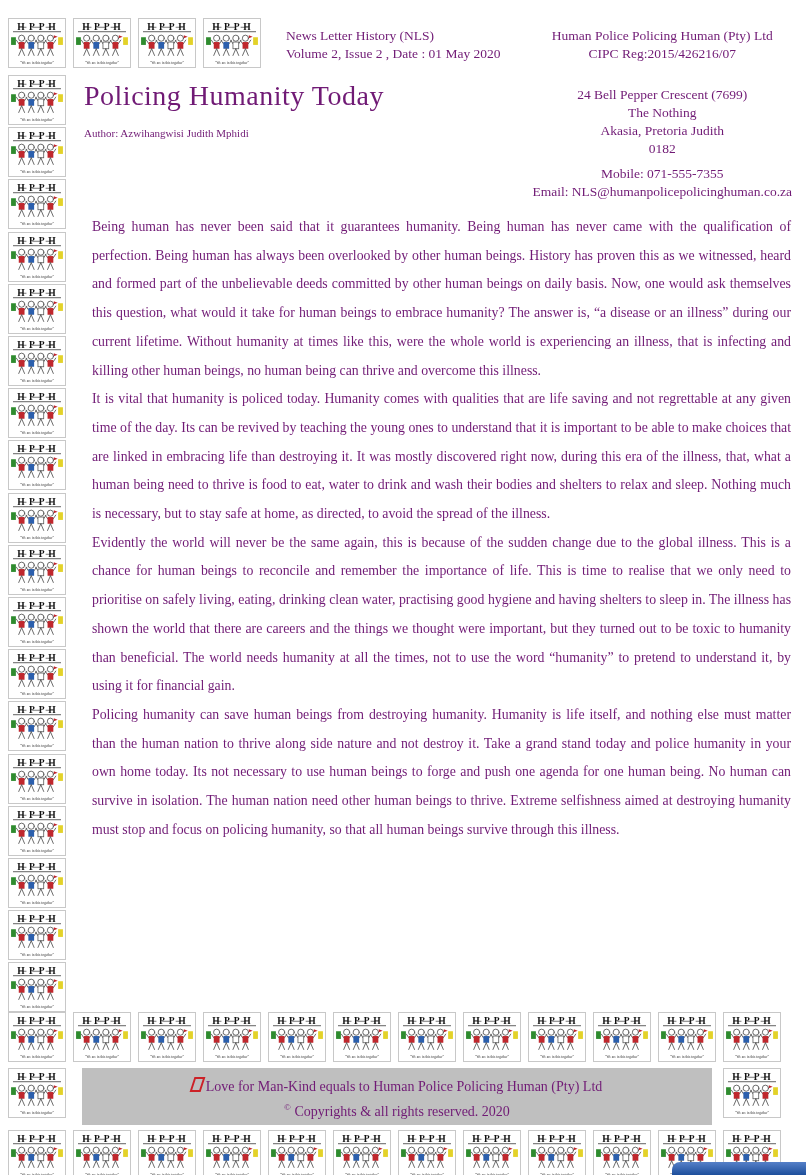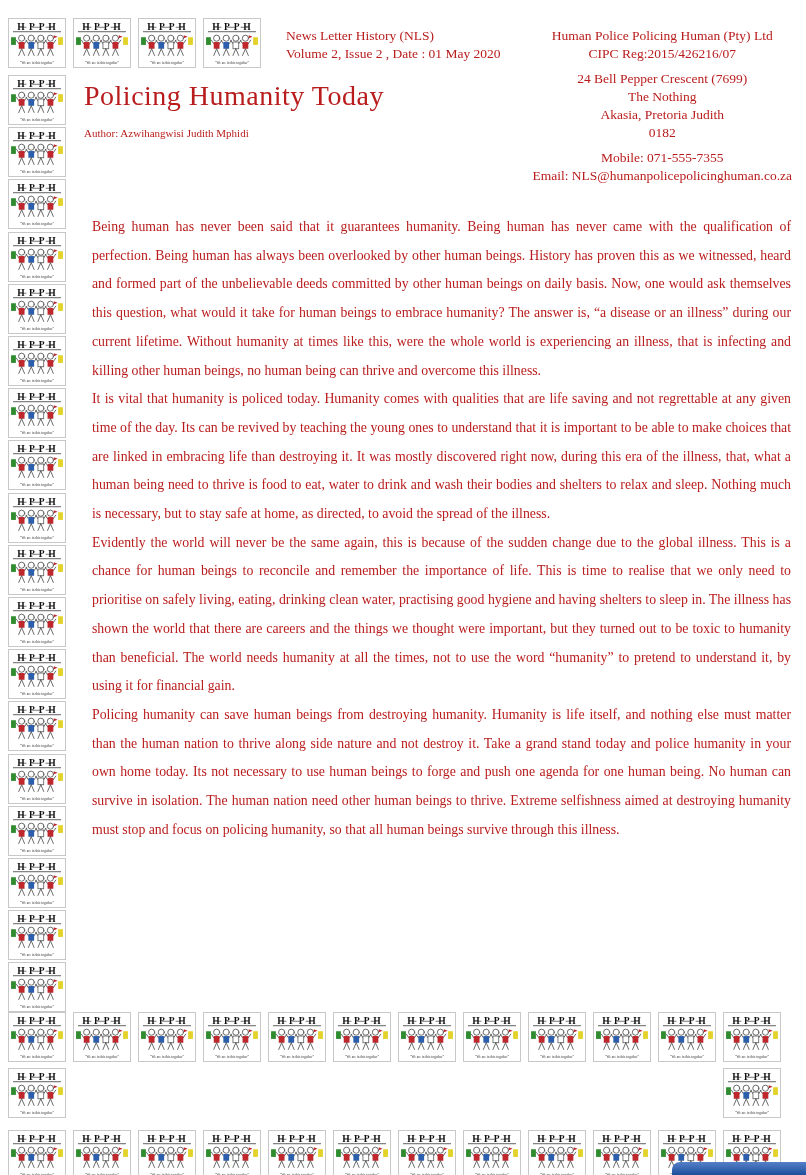--- a/index.html
+++ b/index.html
@@ -2,42 +2,42 @@
 <html><head>
 <meta charset="utf-8">
 <style>
   html,body{margin:0;padding:0;background:#e9e9e9;}
   .page{
     position:relative;
     width:806px;height:1175px;
     background:#ffffff;
     overflow:hidden;
     font-family:"Liberation Serif","DejaVu Serif",serif;
-    color:#b91c1c;
+    color:#701a75;
   }
   
   .tile{
     position:absolute;
     width:58px;height:50px;
     background:#ffffff;
     border:1px solid #c8c8c8;
     box-sizing:border-box;
     overflow:hidden;
   }
   .tile svg{display:block;width:100%;height:100%;}
   
   .nls-block{
     position:absolute;left:286px;top:27px;
     font-size:13.5px;line-height:18px;white-space:nowrap;
   }
   .company-block{
     position:absolute;right:14px;top:27px;
     text-align:center;font-size:13.5px;line-height:18px;white-space:nowrap;
   }
-  .company-address{margin-top:7px;}
+  .company-address{margin-top:23px;}
   .company-contact{margin-top:7px;font-family:Liberation Serif, serif;}
   .doc-title{
     position:absolute;left:84px;top:80px;
     font-size:28px;font-weight:normal;letter-spacing:0.5px;
     white-space:nowrap;
   }
   .doc-author{
     position:absolute;left:84px;top:127px;
     font-size:11px;white-space:nowrap;
   }
@@ -2406,16 +2406,24 @@
   <div class="doc-title">Policing Humanity Today</div>
   <div class="doc-author">Author: Azwihangwisi Judith Mphidi</div>
 
   <div class="article">
     <p>Being human has never been said that it guarantees humanity.  Being human has never came with the qualification of perfection.  Being human has always been overlooked by other human beings.  History has proven this as we witnessed, heard and formed part of the unbelievable deeds committed by other human beings on daily basis.  Now, one would ask themselves this question, what would it take for human beings to embrace humanity? The answer is, “a disease or an illness” during our current lifetime.  Without humanity at times like this, were the whole world is experiencing an illness, that is infecting and killing other human beings, no human being can thrive and overcome this illness.</p>
     <p>It is vital that humanity is policed today.  Humanity comes with qualities that are life saving and not regrettable at any given time of the day.  Its can be revived by teaching the young ones to understand that it is important to be able to make choices that are linked in embracing life than destroying it.  It was mostly discovered right now, during this era of the illness, that, what a human being need to thrive is food to eat, water to drink and wash their bodies and shelters to relax and sleep.  Nothing much is necessary, but to stay safe at home, as directed, to avoid the spread of the illness.</p>
     <p>Evidently the world will never be the same again, this is because of the sudden change due to the global illness. This is a chance for human beings to reconcile and remember the importance of life. This is time to realise that we only need to prioritise on safely living, eating, drinking clean water, practising good hygiene and having shelters to sleep in.  The illness has shown the world that there are careers and the things we thought were important, but they turned out to be toxic to humanity than beneficial.  The world needs humanity at all the times, not to use the word “humanity” to pretend to understand it, by using it for financial gain.</p>
     <p>Policing humanity can save human beings from destroying humanity. Humanity is life itself, and nothing else must matter than the human nation to thrive along side nature and not destroy it. Take a grand stand today and police humanity in your own home today.  Its not necessary to use human beings to forge and push one agenda for one human being. No human can survive in isolation. The human nation need other human beings to thrive.  Extreme selfishness aimed at destroying humanity must stop and focus on policing humanity, so that all human beings survive through this illness.</p>
   </div>
 
+  <div class="footer-bar" style="background: rgb(191, 191, 191);">
+    <div>
+      <span class="red-glyph" style="border-color: rgb(204, 33, 39);"></span><span>Love for Man-Kind equals to Human Police Policing Human (Pty) Ltd</span>
+    </div>
+    <div class="copyright-line">
+      <sup>©</sup><span> Copyrights &amp; all rights reserved. 2020</span>
+    </div>
+  </div>
 
   <div class="blue-overlay"></div>
 
 </div>
 
 </body></html>

